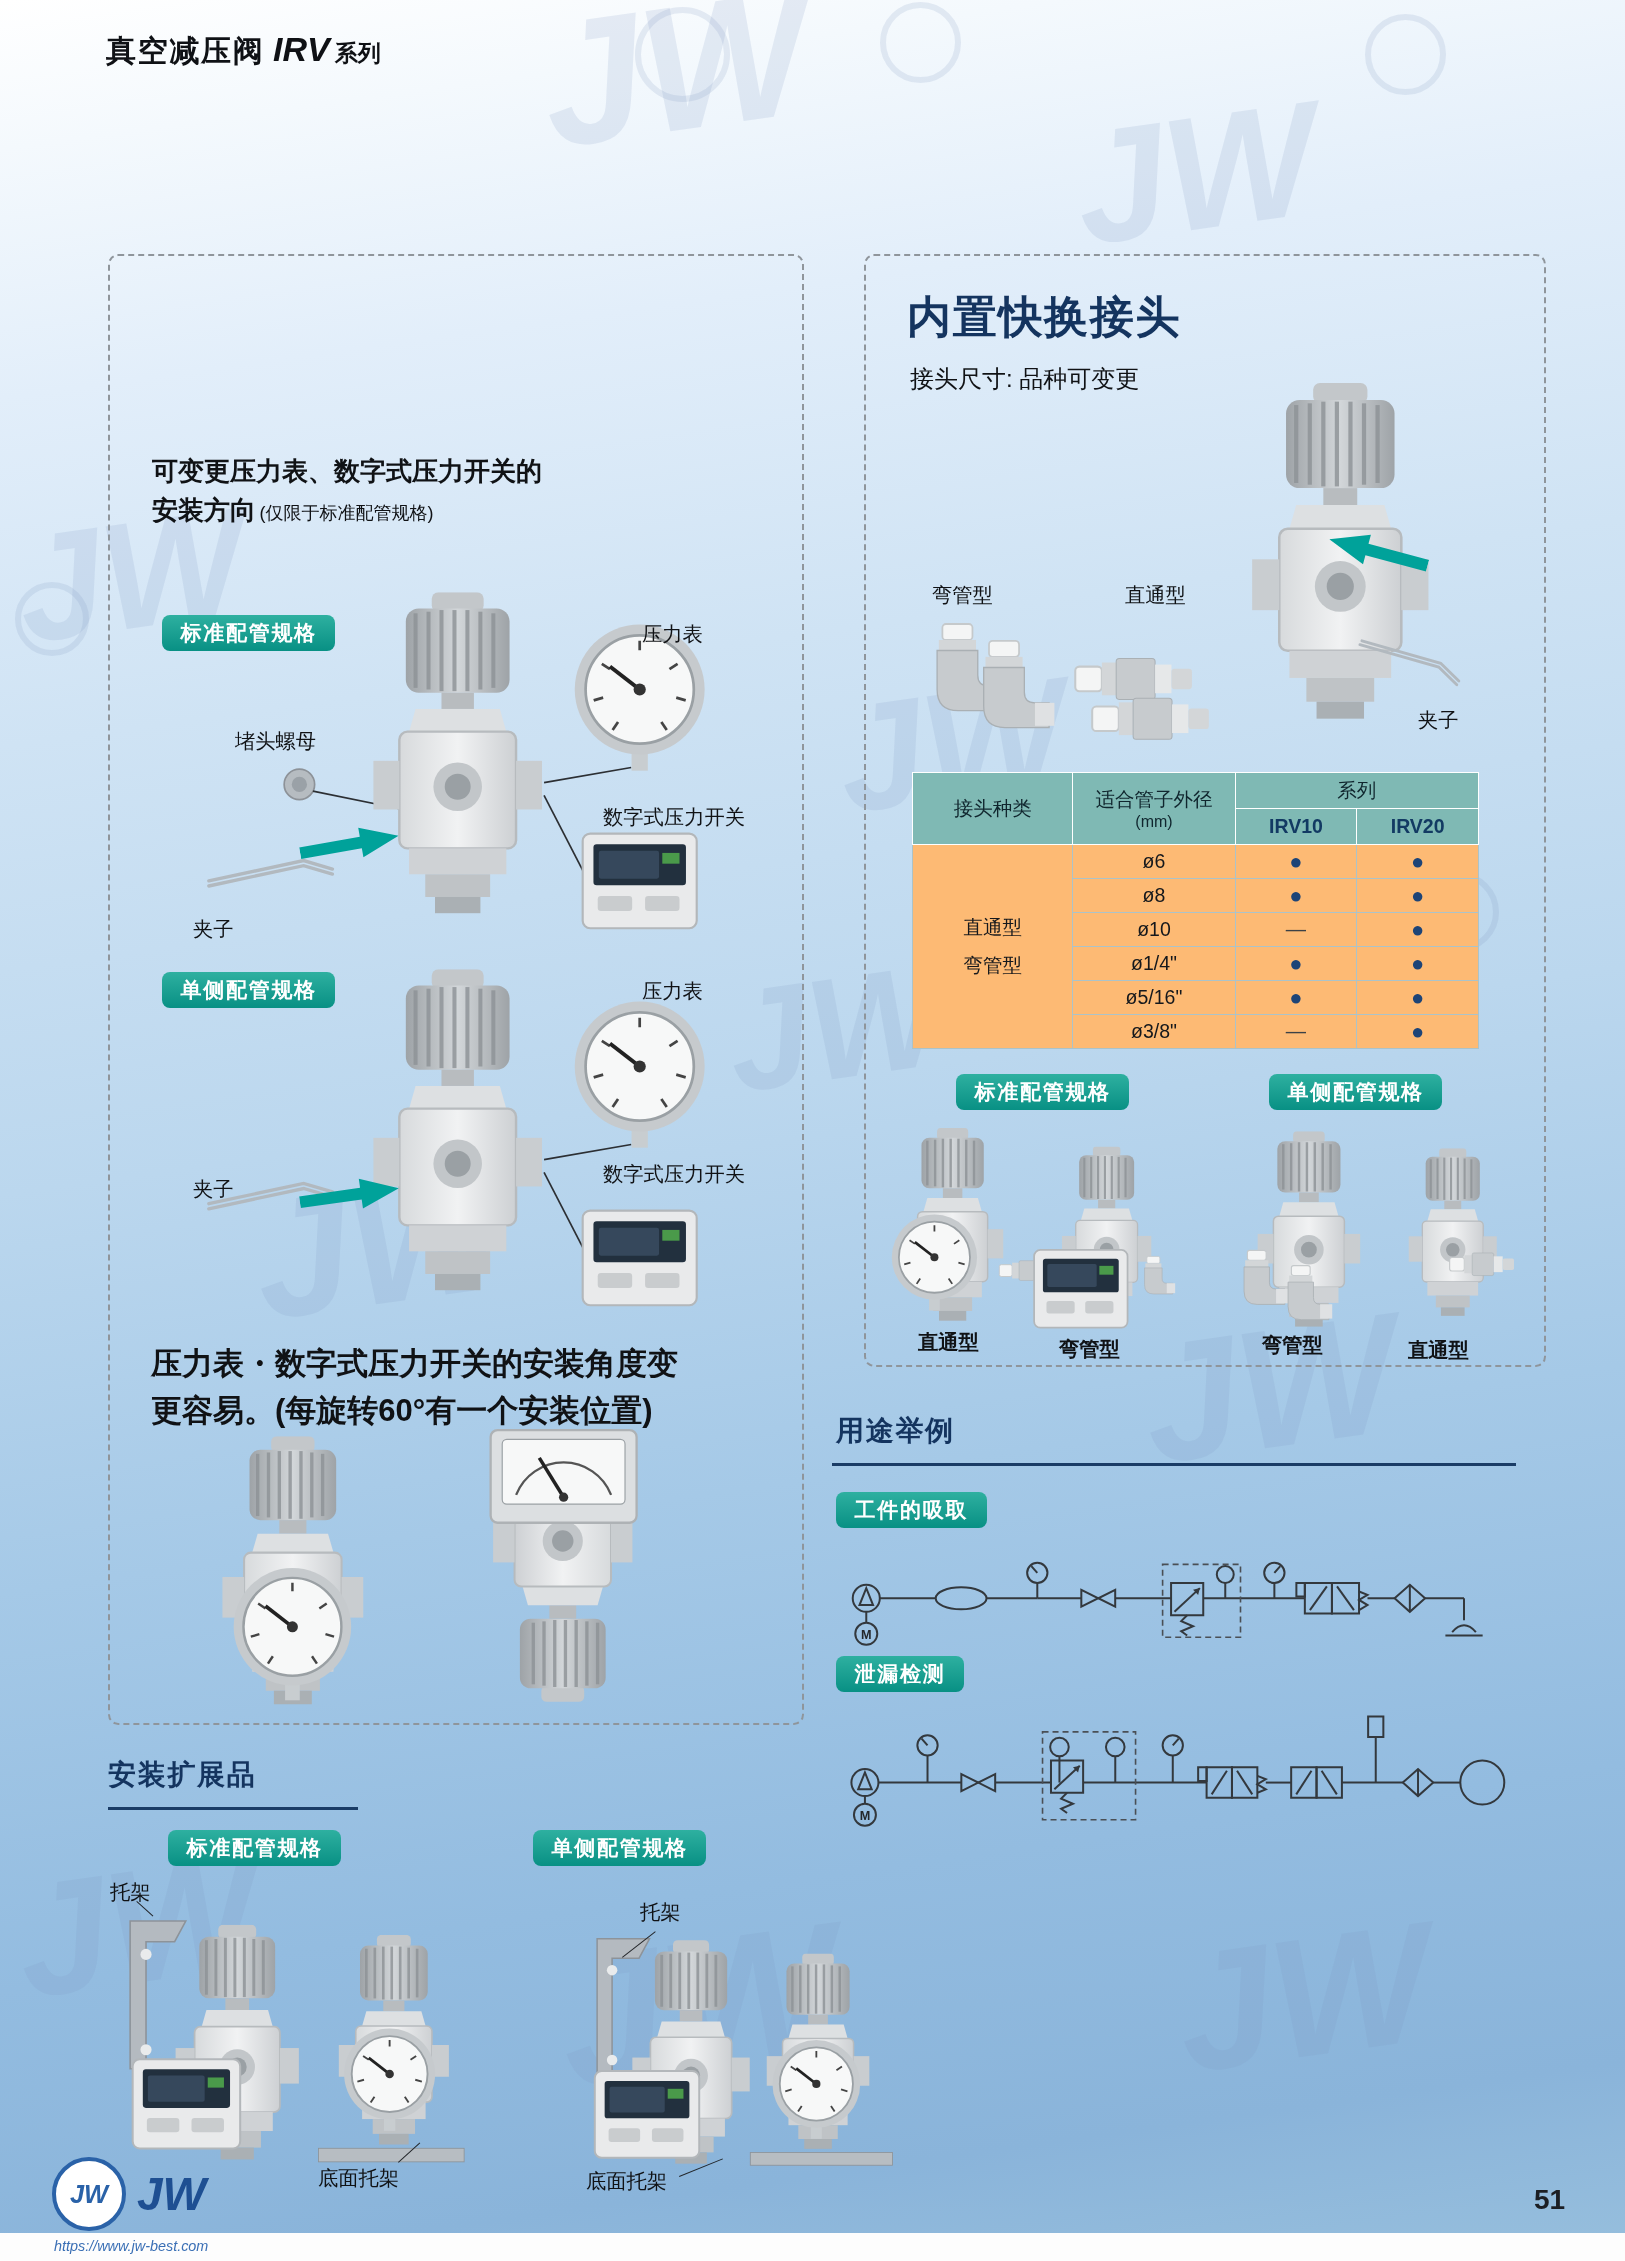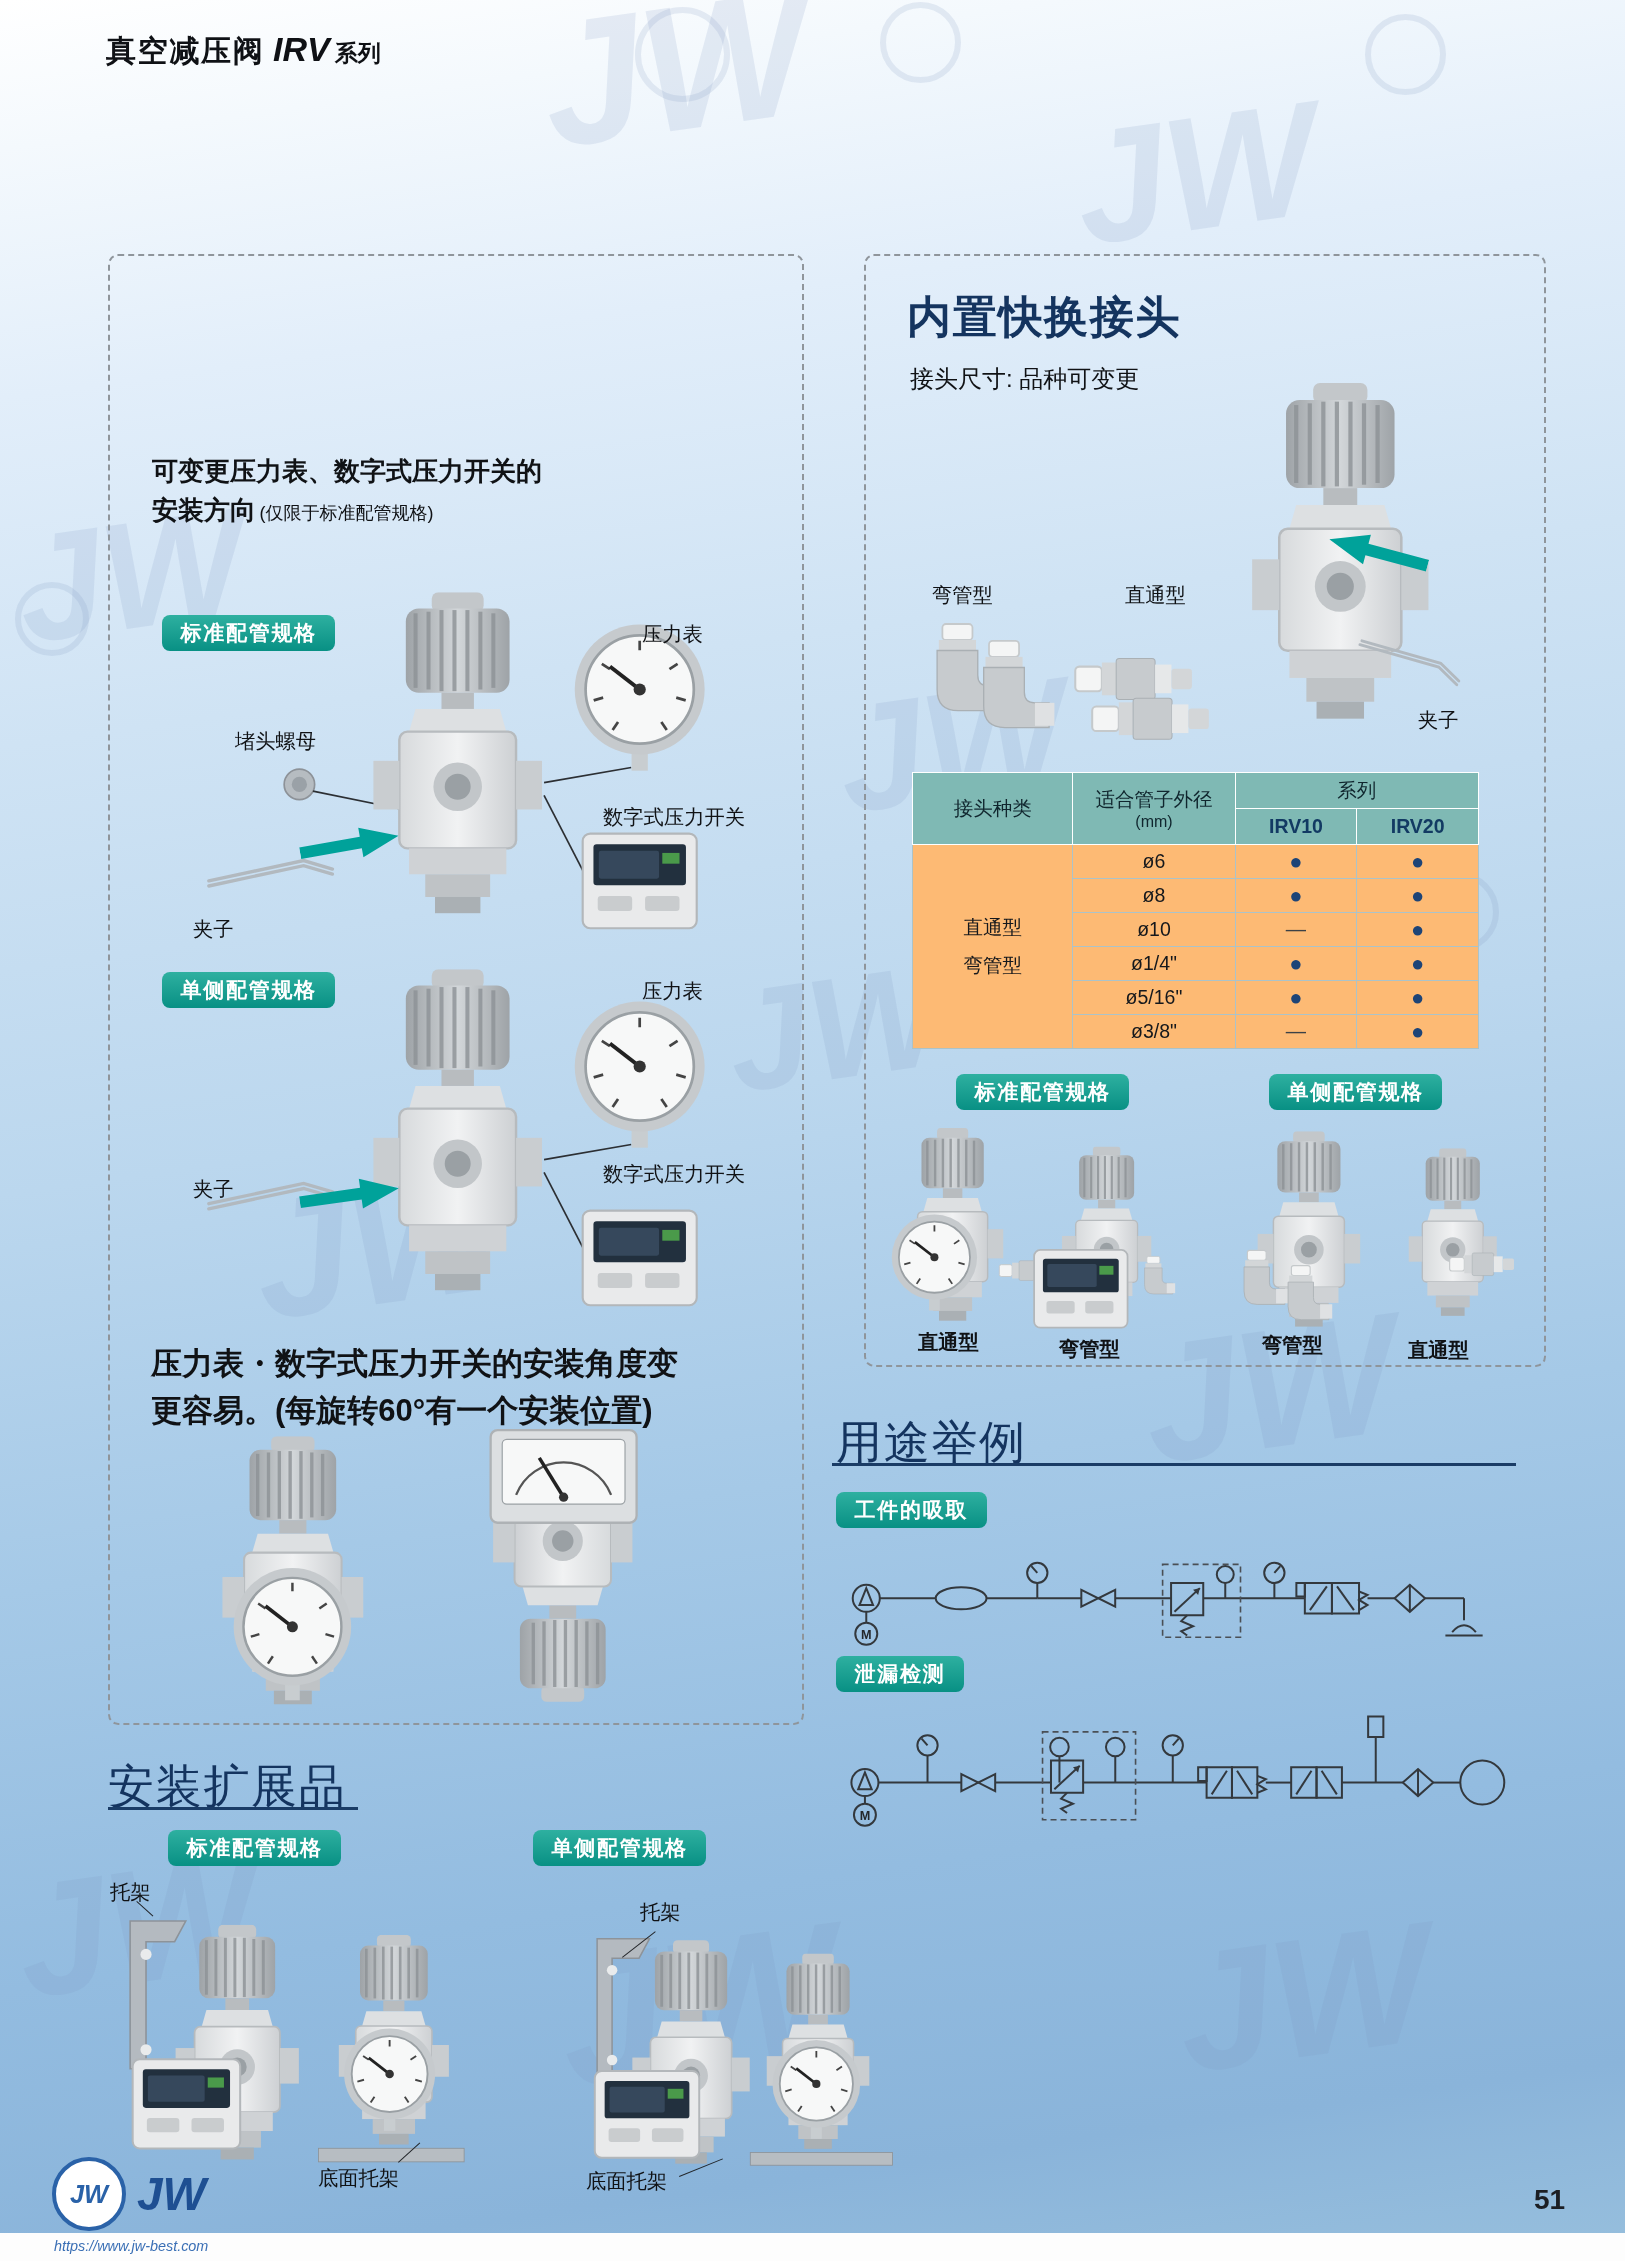--- a/index.html
+++ b/index.html
@@ -41,21 +41,21 @@
   
   .spec-table{position:absolute;left:46px;top:516px;width:567px;border-collapse:collapse;text-align:center;background:#fff;z-index:3}
   .spec-table th{background:#7fb9b4;border:1.7px solid #fff;font-size:19.5px;font-weight:normal;color:#10262e;height:36px;padding:1.7px 3.4px}
   .spec-table th.irv{font-weight:bold;color:#123a63}
   .spec-table th .mm{display:block;font-size:16px}
   .spec-table td{border:0.8px solid #abc3c9;height:34px;font-size:19.5px;color:#15181c;background:#fdba74}
   .spec-table td.dot{color:#1d4477;font-size:22px}
   .spec-table td.dash{color:#3c4146;font-size:20.3px}
   .spec-table td.type-cell div{line-height:1.9;font-size:19.5px}
 
-  .section-title{position:absolute;font-size:46px;font-weight:normal;color:#14345f;letter-spacing:1.7px}
+  .section-title{position:absolute;font-size:28px;font-weight:bold;color:#14345f;letter-spacing:1.7px}
   .rule{position:absolute;height:3.4px;background:#1a3c66}
   .photo-lbl{position:absolute;font-size:20.3px;font-weight:bold;color:#101215;white-space:nowrap;z-index:3}
 
   .circuit{position:absolute}
   .circuit *{vector-effect:non-scaling-stroke}
   .c-stroke{stroke:#33383d;stroke-width:2;fill:none}
   .c-fill{fill:#33383d;stroke:none}
   .c-dash{stroke:#4a4f55;stroke-width:1.6;fill:none;stroke-dasharray:6 4}
   .c-text{font-size:15px;fill:#23272b;font-weight:bold}
 

